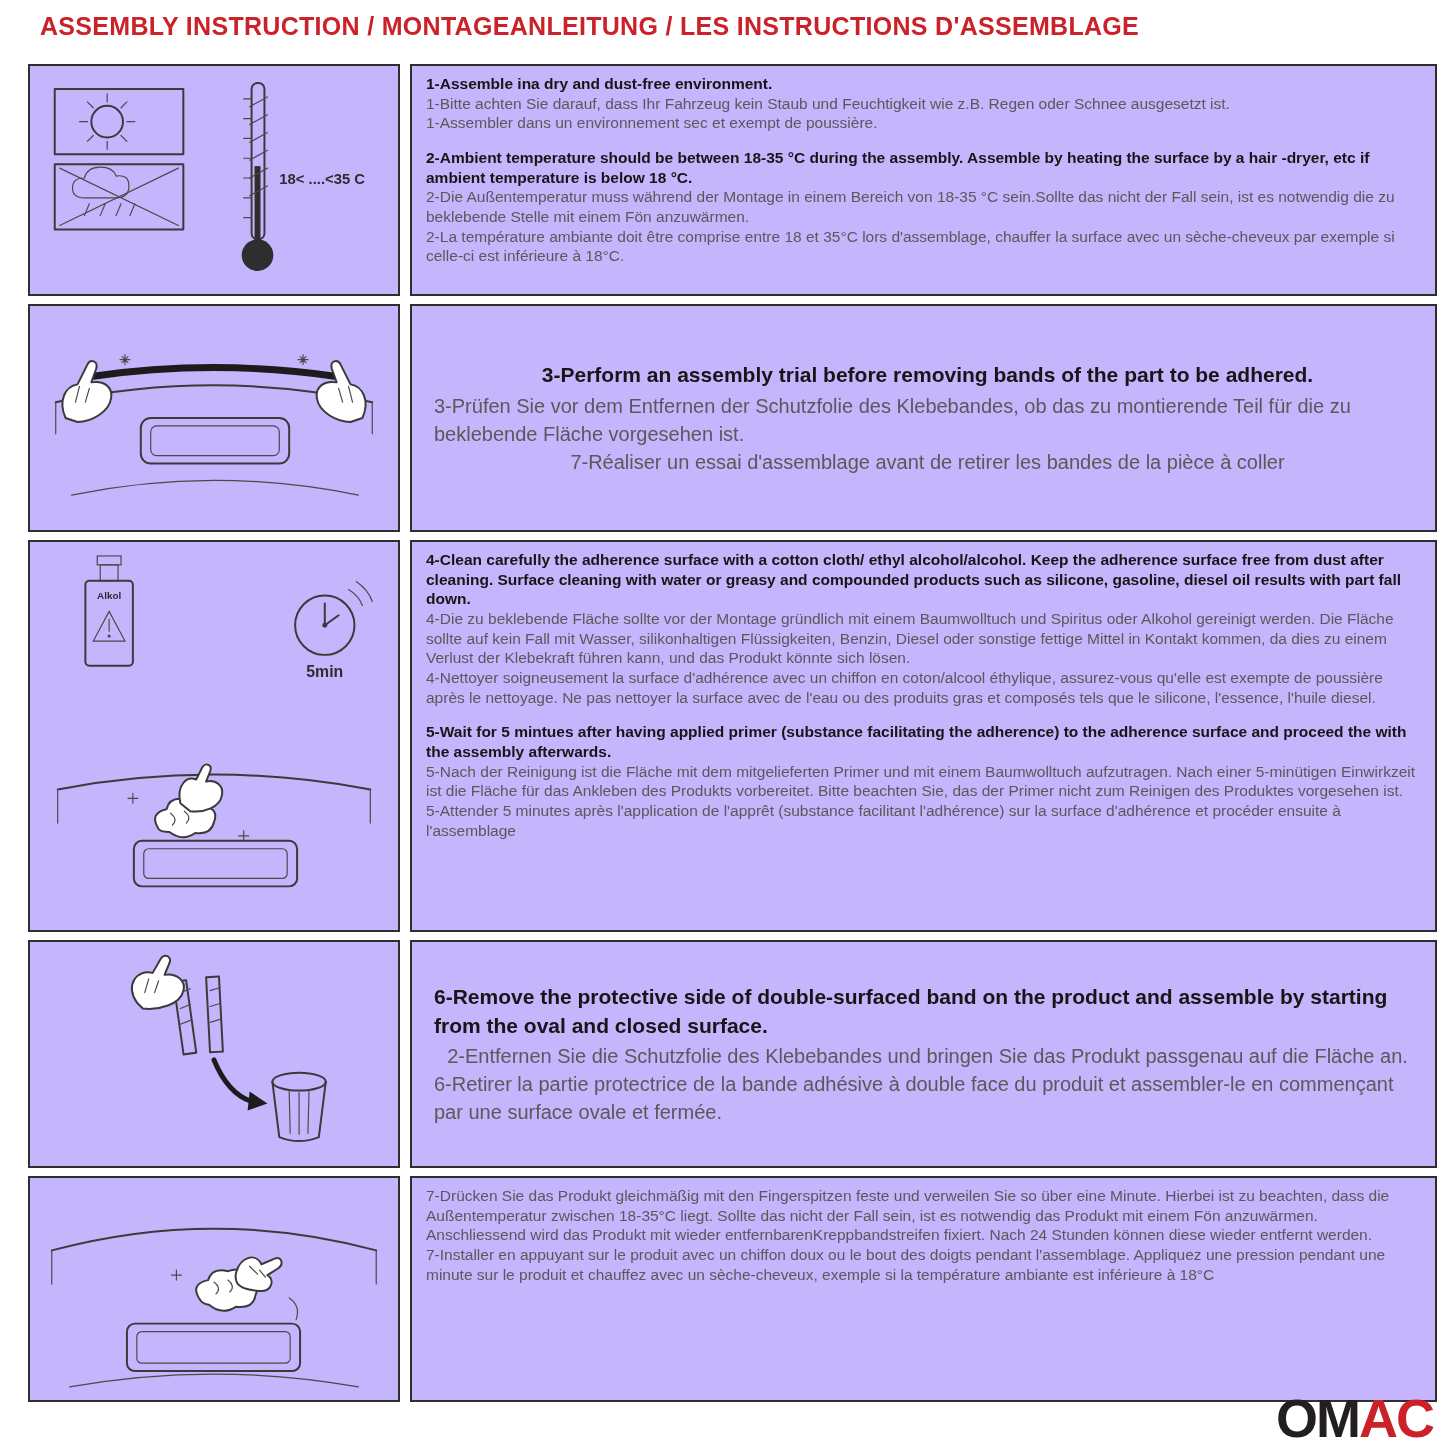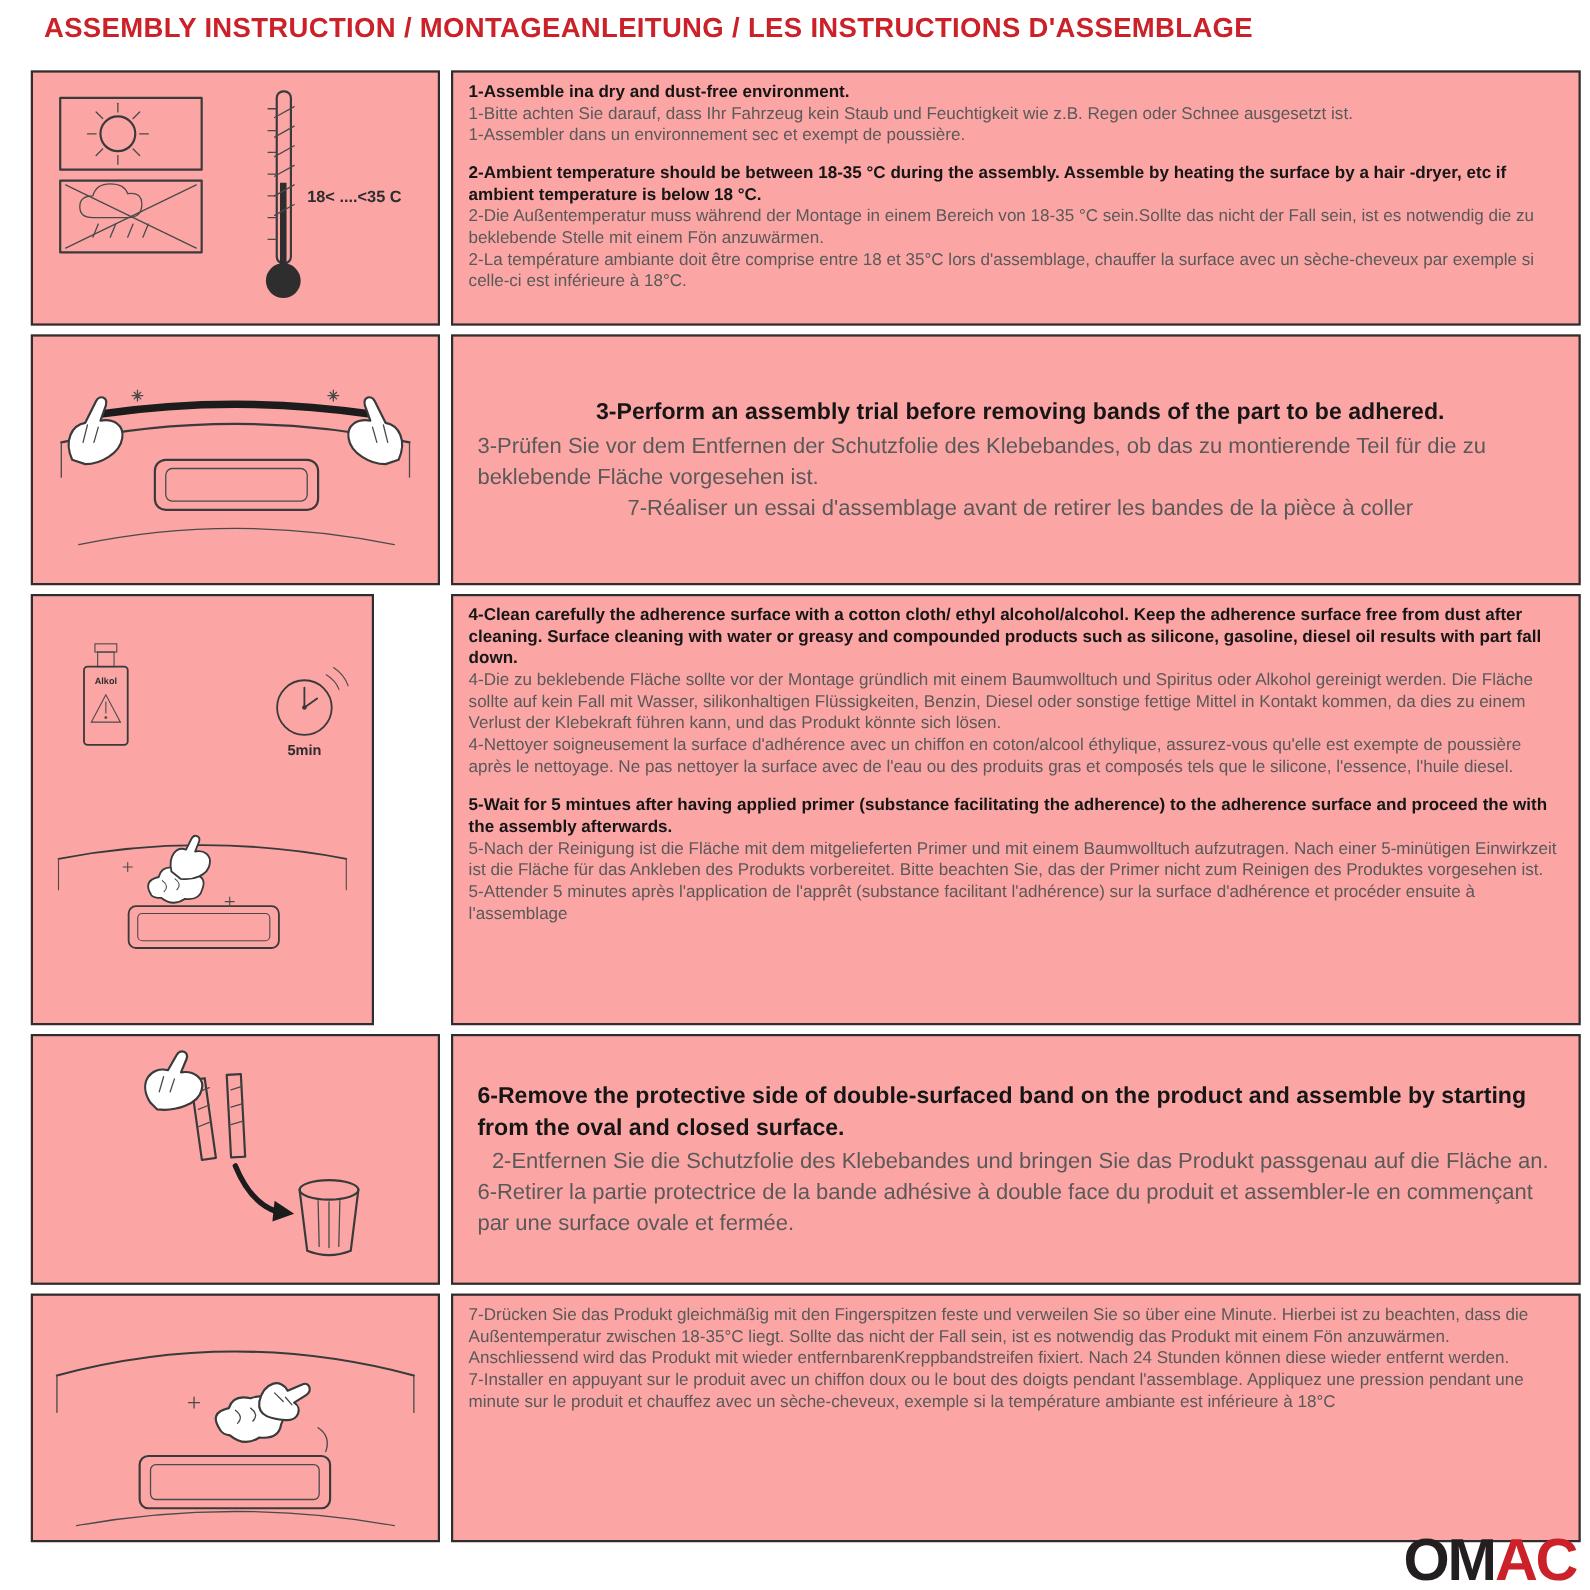--- a/index.html
+++ b/index.html
@@ -5,21 +5,21 @@
   html,body{margin:0;padding:0;}
   body{
     width:1445px;height:1445px;position:relative;background:#fff;
     font-family:"Liberation Sans", sans-serif;overflow:hidden;color:#222;
   }
   .page-title{
     position:absolute;left:40px;top:12px;width:1380px;
     font-size:25px;font-weight:bold;color:#cb2129;letter-spacing:.3px;white-space:nowrap;
   }
   .box{
-    position:absolute;border:2px solid #2e2e2e;background:#fca5a5;box-sizing:border-box;
+    position:absolute;border:2px solid #2e2e2e;background:#c4b5fd;box-sizing:border-box;
   }
   .illus{display:flex;align-items:center;justify-content:flex-start;overflow:hidden;}
   .textbox{padding:8px 14px;overflow:hidden;}
   .textbox.center{display:flex;flex-direction:column;justify-content:center;padding-left:22px;align-items:center;}
   .text-sm{font-size:15.5px;line-height:1.27;}
   .text-lg{font-size:20px;line-height:1.4;}
   .en{font-weight:bold;color:#161616;}
   .tr{color:#595959;}
   .gap{height:15px;}
   .text-lg .en{font-size:21px;margin-bottom:2px;}
@@ -121,21 +121,21 @@
       <path d="M276,48 l0,10 M271,53 l10,0 M273,50 l6,6 M279,50 l-6,6"></path>
     </g>
   </svg>
 </div>
 <div class="box textbox text-lg center" style="left:410px;top:304px;width:1027px;height:228px">
   <div class="en">3-Perform an assembly trial before removing bands of the part to be adhered.</div>
   <div class="tr">3-Prüfen Sie vor dem Entfernen der Schutzfolie des Klebebandes, ob das zu montierende Teil für die zu beklebende Fläche vorgesehen ist.</div>
   <div class="tr">7-Réaliser un essai d'assemblage avant de retirer les bandes de la pièce à coller</div>
 </div>
 
-<div class="box illus" style="left:28px;top:540px;width:312px;height:392px">
+<div class="box illus" style="left:28px;top:540px;width:372px;height:392px">
   <svg width="372" height="388" viewBox="0 0 372 388">
 
     <g>
       <rect class="lnthin" x="68" y="12" width="24" height="9"></rect>
       <rect class="lnthin" x="71" y="21" width="18" height="16"></rect>
       <rect class="ln" x="56" y="37" width="48" height="86" rx="4"></rect>
       <text class="svgtext" x="80" y="56" font-size="10" text-anchor="middle" font-weight="bold">Alkol</text>
       <path class="lnthin" d="M80,68 L64,98 L96,98 Z"></path>
       <line class="lnthin" x1="80" y1="76" x2="80" y2="88"></line>
       <circle cx="80" cy="93" r="1.6" fill="#4a4a4a"></circle>

